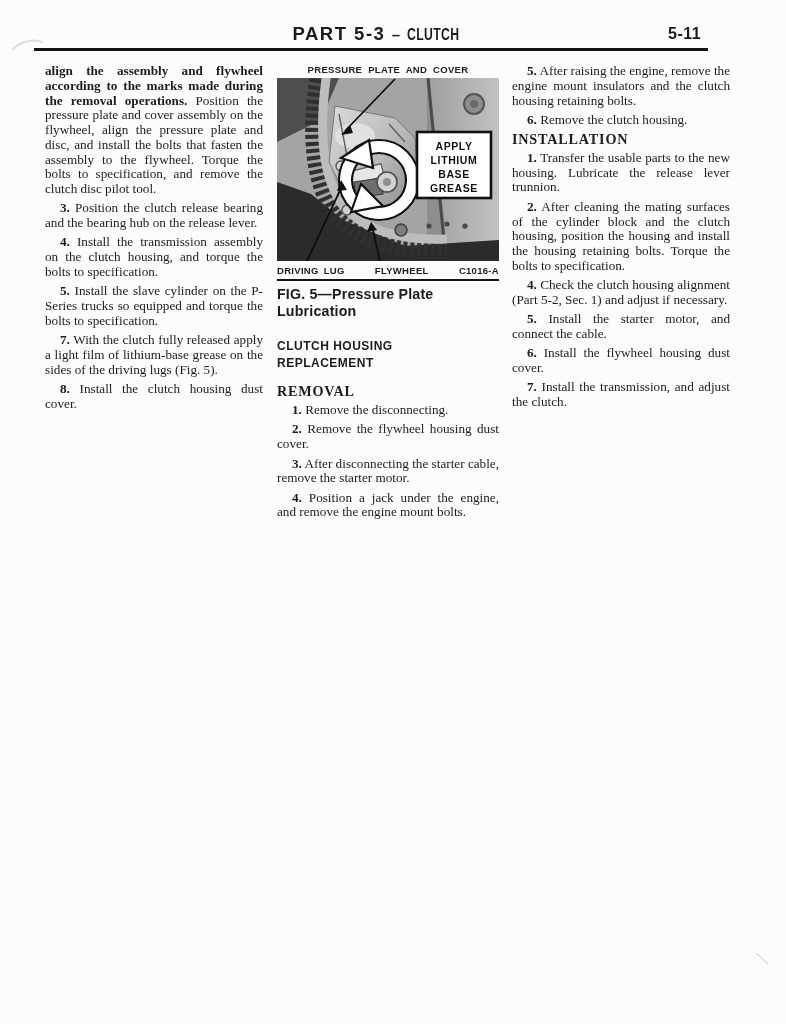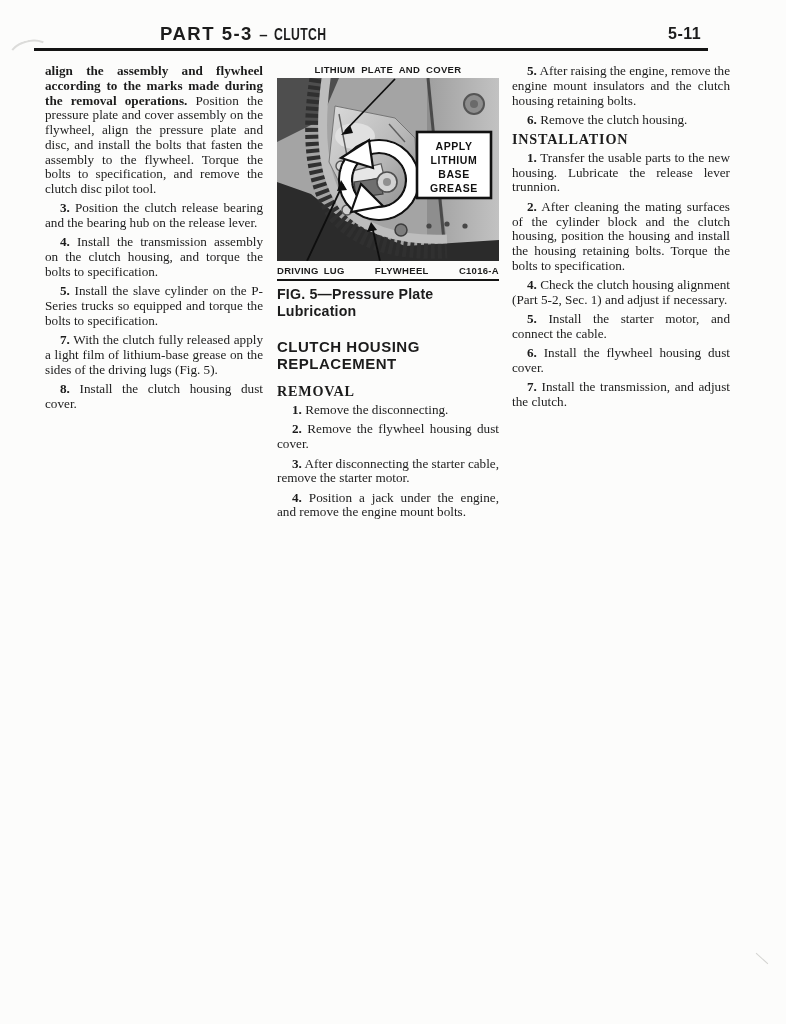--- a/index.html
+++ b/index.html
@@ -12,22 +12,22 @@
     position:relative;
     width:786px;height:1024px;
     background:var(--paper);
     font-family:"Liberation Serif",serif;
     color:var(--ink);
     overflow:hidden;
     margin:0 auto;
   }
   
   .header-title{
-    position:absolute;top:23px;left:160px;width:440px;
-    text-align:left;white-space:nowrap;
+    position:absolute;top:23px;left:166px;width:440px;
+    text-align:center;white-space:nowrap;
     font-family:"Liberation Sans",sans-serif;
   }
   .part-label{font-weight:700;font-size:18.5px;letter-spacing:1.5px;}
   .title-dash{font-weight:700;font-size:15px;padding:0 2px;}
   .section-label{
     display:inline-block;font-weight:700;font-size:17px;
     transform:scaleX(.72);transform-origin:left center;letter-spacing:0.5px;
   }
   .page-num{
     position:absolute;top:25px;left:668px;
@@ -73,21 +73,21 @@
     letter-spacing:0.3px;word-spacing:2px;margin-top:4px;line-height:11px;
   }
   .fig-rule{height:1.8px;background:var(--rule);margin-top:3px;}
   .fig-caption{
     font-family:"Liberation Sans",sans-serif;font-weight:700;
     font-size:14.2px;line-height:17.5px;letter-spacing:0.2px;
     margin-top:5px;width:185px;text-align:left;
   }
   .section-heading{
     font-family:"Liberation Sans",sans-serif;font-weight:700;
-    font-size:15px;line-height:17.5px;letter-spacing:0.5px;
+    font-size:12px;line-height:17.5px;letter-spacing:0.5px;
     margin-top:17px;width:175px;text-align:left;
   }
   .sub-heading{
     font-family:"Liberation Serif",serif;font-weight:700;
     font-size:14.2px;letter-spacing:0.8px;margin-top:11px;text-align:left;
   }
   .sub-heading.install{margin-top:4px;}
 </style>
 </head>
 <body>
@@ -109,21 +109,21 @@
     <p class="step"><span class="num">3.</span> <span>Position the clutch release bearing and the bearing hub on the release lever.</span></p>
     <p class="step"><span class="num">4.</span> <span>Install the transmission assembly on the clutch housing, and torque the bolts to specification.</span></p>
     <p class="step"><span class="num">5.</span> <span>Install the slave cylinder on the P-Series trucks so equipped and torque the bolts to specification.</span></p>
     <p class="step"><span class="num">7.</span> <span>With the clutch fully released apply a light film of lithium-base grease on the sides of the driving lugs (Fig. 5).</span></p>
     <p class="step"><span class="num">8.</span> <span>Install the clutch housing dust cover.</span></p>
   </div>
 
   <div class="col col-mid">
 
     <div class="figure">
-      <div class="fig-top-label">LITHIUM PLATE AND COVER</div>
+      <div class="fig-top-label">PRESSURE PLATE AND COVER</div>
 
       <svg class="fig-art" width="222" height="183" viewBox="0 0 222 183">
         <defs>
           <linearGradient id="cast" x1="0" y1="0" x2="1" y2="1">
             <stop offset="0" stop-color="#dadada"></stop>
             <stop offset="0.55" stop-color="#b8b8b8"></stop>
             <stop offset="1" stop-color="#8a8a8a"></stop>
           </linearGradient>
           <linearGradient id="rightside" x1="0" y1="0" x2="1" y2="0">
             <stop offset="0" stop-color="#9f9f9f"></stop>

